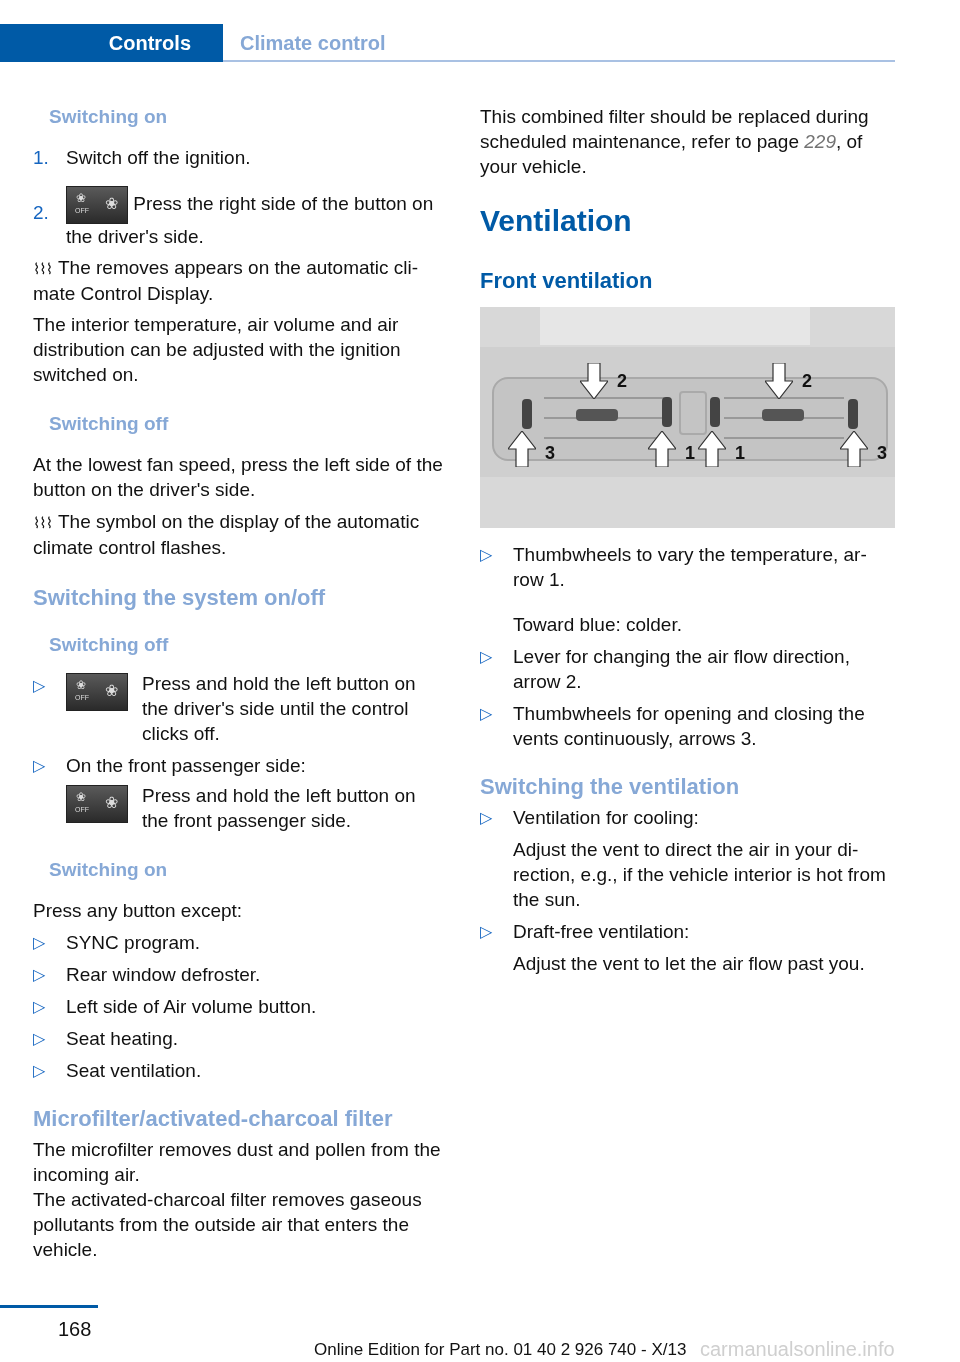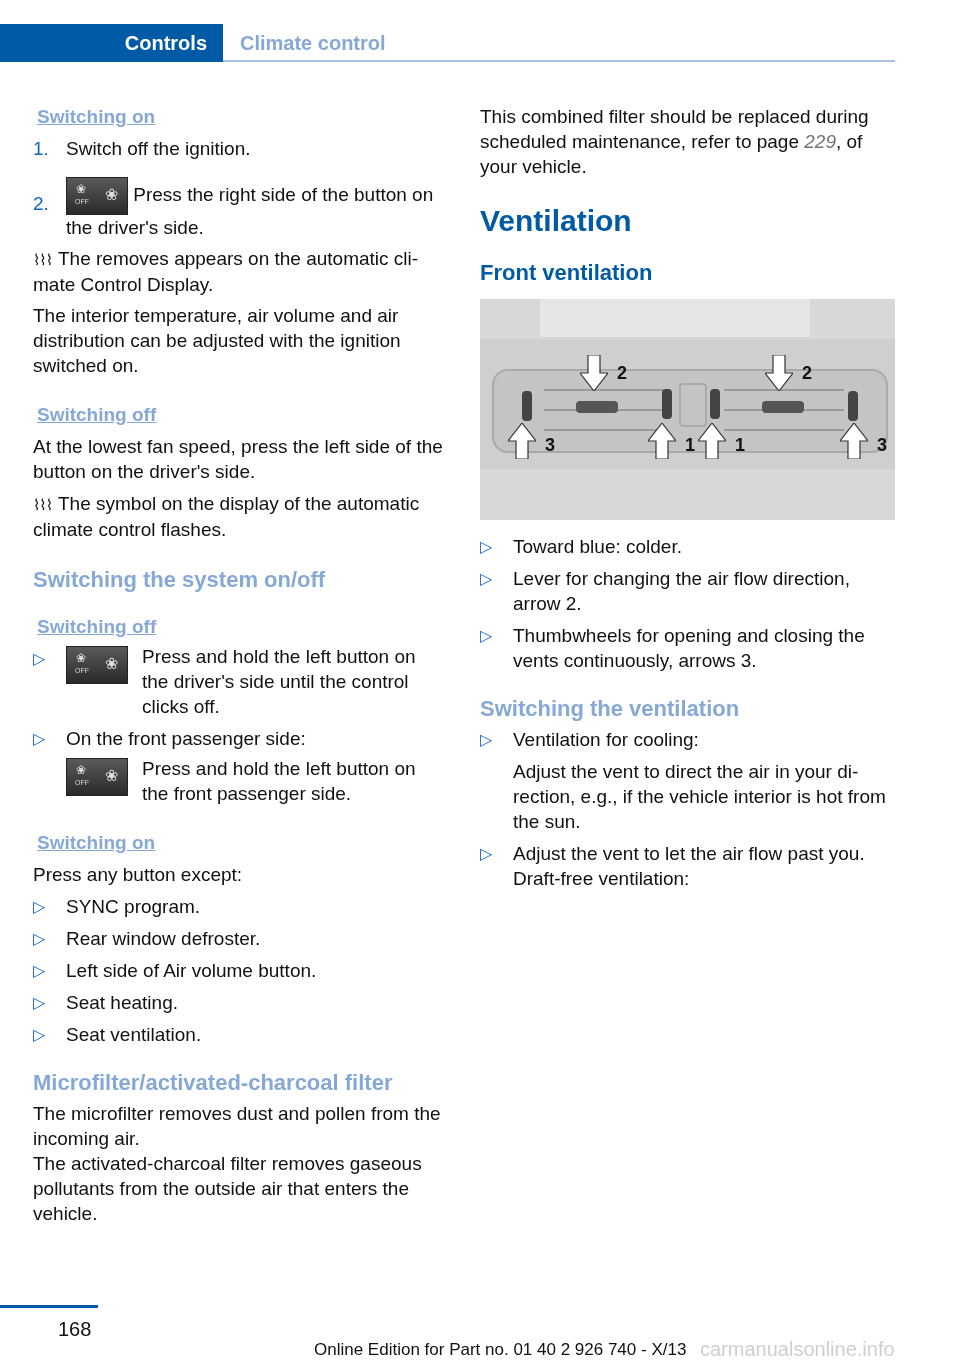--- a/index.html
+++ b/index.html
@@ -1,30 +1,30 @@
 <!DOCTYPE html>
 <html><head>
 <meta charset="utf-8">
 <style>
   html, body { margin: 0; padding: 0; background: #ffffff; }
   body { width: 960px; height: 1362px; position: relative; overflow: hidden;
          font-family: "Liberation Sans", sans-serif; color: #111; }
   .header { position: absolute; left: 0; top: 24px; width: 895px; height: 38px; }
   .tab-active { position: absolute; left: 0; top: 0; width: 223px; height: 38px; background: #005aa6;
                 color: #fff; font-weight: bold; font-size: 20px; text-align: right; box-sizing: border-box;
-                padding-right: 16px; line-height: 38px; }
+                padding-right: 32px; line-height: 38px; }
   .tab-inactive { position: absolute; left: 240px; top: 0; color: #86a8d6; font-weight: bold; font-size: 20px; line-height: 38px; }
   .header-line { position: absolute; left: 223px; top: 36px; width: 672px; height: 2px; background: #a9c1e3; }
 
   .col { position: absolute; top: 100px; width: 410px; }
   .col-left { left: 33px; }
   .col-right { left: 480px; width: 416px; }
 
   p { margin: 0; font-size: 19px; line-height: 25px; }
-  .sub { color: #86a8d6; font-weight: bold; font-size: 19px; line-height: 25px; margin: 4px; text-decoration: underline; }
+  .sub { color: #86a8d6; font-weight: bold; font-size: 19px; line-height: 25px; margin: 16px; }
   .h2 { color: #86a8d6; font-weight: bold; font-size: 22px; line-height: 28px; margin: 0; }
   .h1 { color: #005aa6; font-weight: bold; font-size: 30px; line-height: 36px; margin: 0; }
   .h1sub { color: #005aa6; font-weight: bold; font-size: 22px; line-height: 28px; margin: 0; }
   .link { color: #737373; font-style: italic; }
 
   .li { position: relative; padding-left: 33px; font-size: 19px; line-height: 25px; }
   .li .mk { position: absolute; left: 0; top: 0; color: #1565c0; font-size: 16px; }
   .li .num { position: absolute; left: 0; top: 0; color: #1565c0; font-size: 19px; }
 
   .btn-img { display: inline-block; width: 62px; height: 38px; background: linear-gradient(#5a5a5a, #2a2a2a);
@@ -124,21 +124,21 @@
   <div class="h2" style="margin-top:22px">Microfilter/activated-charcoal filter</div>
   <p style="margin-top:4px">The microfilter removes dust and pollen from the incoming air.</p>
   <p style="">The activated-charcoal filter removes gaseous pollutants from the outside air that enters the vehicle.</p>
 </div>
 
 <div class="col col-right">
   <p style="margin-top:4px">
     <span>This combined filter should be replaced during scheduled maintenance, refer to page </span><span class="link">229</span><span>, of your vehicle.</span>
   </p>
   <div class="h1" style="margin-top:24px">Ventilation</div>
-  <div class="h1sub" style="margin-top:20px">Front ventilation</div>
+  <div class="h1sub" style="margin-top:28px">Front ventilation</div>
 
   <div class="figure" style="margin-top:12px">
     <div class="fig-top"></div>
     <div class="fig-panel"></div>
     <div class="fig-vent">
       <div class="slat" style="left:50px; top:18px; width:120px"></div>
       <div class="slat" style="left:50px; top:38px; width:120px"></div>
       <div class="slat" style="left:50px; top:58px; width:120px"></div>
       <div class="slat" style="left:230px; top:18px; width:120px"></div>
       <div class="slat" style="left:230px; top:38px; width:120px"></div>
@@ -184,40 +184,41 @@
     <div class="arrow" style="left:360px; top:124px">
       <svg width="28" height="36" viewBox="0 0 28 36">
           <path d="M14 0 L28 18 H20 V36 H8 V18 H0 Z" fill="#fff" stroke="#333" stroke-width="1.2"></path>
         </svg>
       <span class="lbl" style="top:12px">3</span>
     </div>
   </div>
 
   <div class="li" style="margin-top:14px">
     <span class="mk">▷</span>
-    <div style="margin-top:5px">Toward blue: colder.</div>
+    <div>Thumbwheels to vary the temperature, ar-row 1.</div>
+    <div style="margin-top:20px">Toward blue: colder.</div>
   </div>
   <div class="li" style="margin-top:7px">
     <span class="mk">▷</span>
     <div>Lever for changing the air flow direction, arrow 2.</div>
   </div>
   <div class="li" style="margin-top:7px">
     <span class="mk">▷</span>
     <div>Thumbwheels for opening and closing the vents continuously, arrows 3.</div>
   </div>
 
   <div class="h2" style="margin-top:22px">Switching the ventilation</div>
   <div class="li" style="margin-top:4px">
     <span class="mk">▷</span>
     <div>Ventilation for cooling:</div>
     <div style="margin-top:7px">Adjust the vent to direct the air in your di-rection, e.g., if the vehicle interior is hot from the sun.</div>
   </div>
   <div class="li" style="margin-top:7px">
     <span class="mk">▷</span>
+    <div>Draft-free ventilation:</div>
     <div style="margin-top:7px">Adjust the vent to let the air flow past you.</div>
-    <div>Draft-free ventilation:</div>
   </div>
 </div>
 
 <div class="footer-bar"></div>
 <div class="page-num">168</div>
 <div class="footer-text">Online Edition for Part no. 01 40 2 926 740 - X/13</div>
 <div class="watermark">carmanualsonline.info</div>
 
 </body></html>

